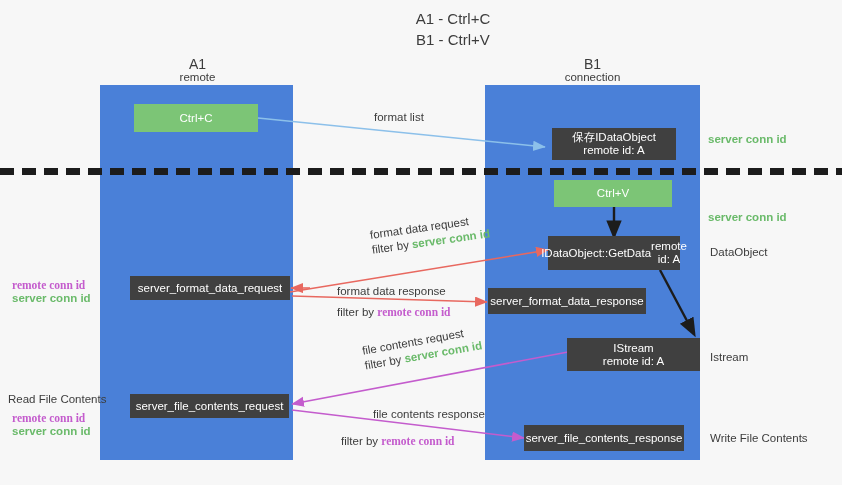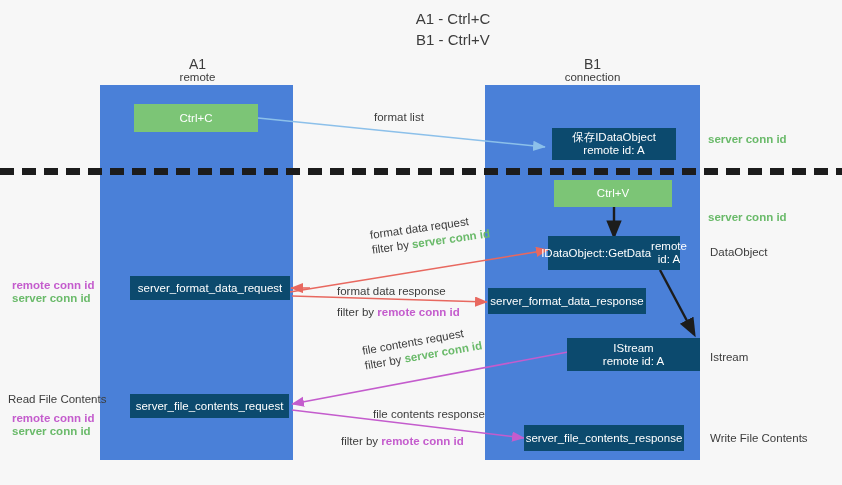--- a/index.html
+++ b/index.html
@@ -33,28 +33,28 @@
   .box{
     position:absolute;
     display:flex;align-items:center;justify-content:center;
     text-align:center;
     color:#ffffff;
     font-size:11.5px;
     line-height:13px;
     box-sizing:border-box;
     padding:3px 6px;
   }
-  .box.orange{background:#0c4a6e;}
+  .box.orange{background:#404040;}
   .box.green{background:#7cc576;}
 
   .sidelabel{
     position:absolute;font-size:11.5px;line-height:14px;color:#3c3c3c;
   }
   .green-txt{color:#6aba6a;font-weight:bold;}
-  .purple-txt{color:#c45ccd;font-weight:bold;}
+  .purple-txt{color:#c45ccd;font-weight:bold;font-family:Liberation Serif, serif;}
 
   .arrowlabel{
     position:absolute;font-size:11.5px;line-height:15px;color:#3c3c3c;
     white-space:nowrap;
   }
   .arrowlabel.rot{transform:rotate(-8deg);transform-origin:left top;}
   .arrowlabel.rot2{transform:rotate(-10deg);transform-origin:left top;}
   .arrowlabel b{font-weight:bold;}
 
   .dashline{

